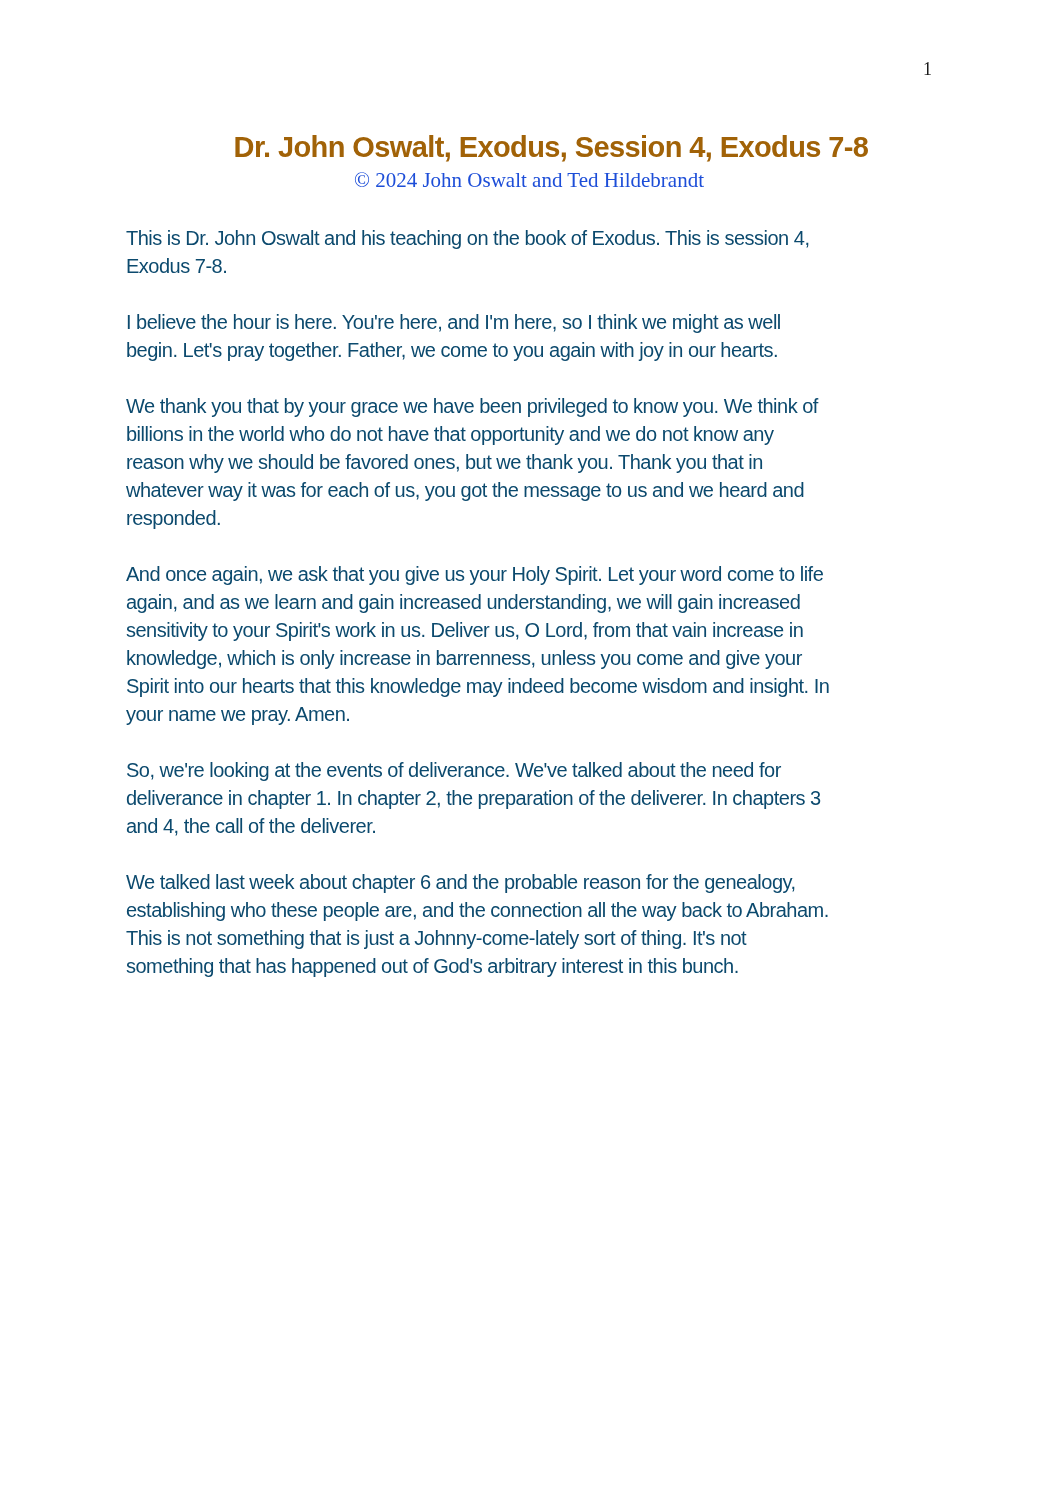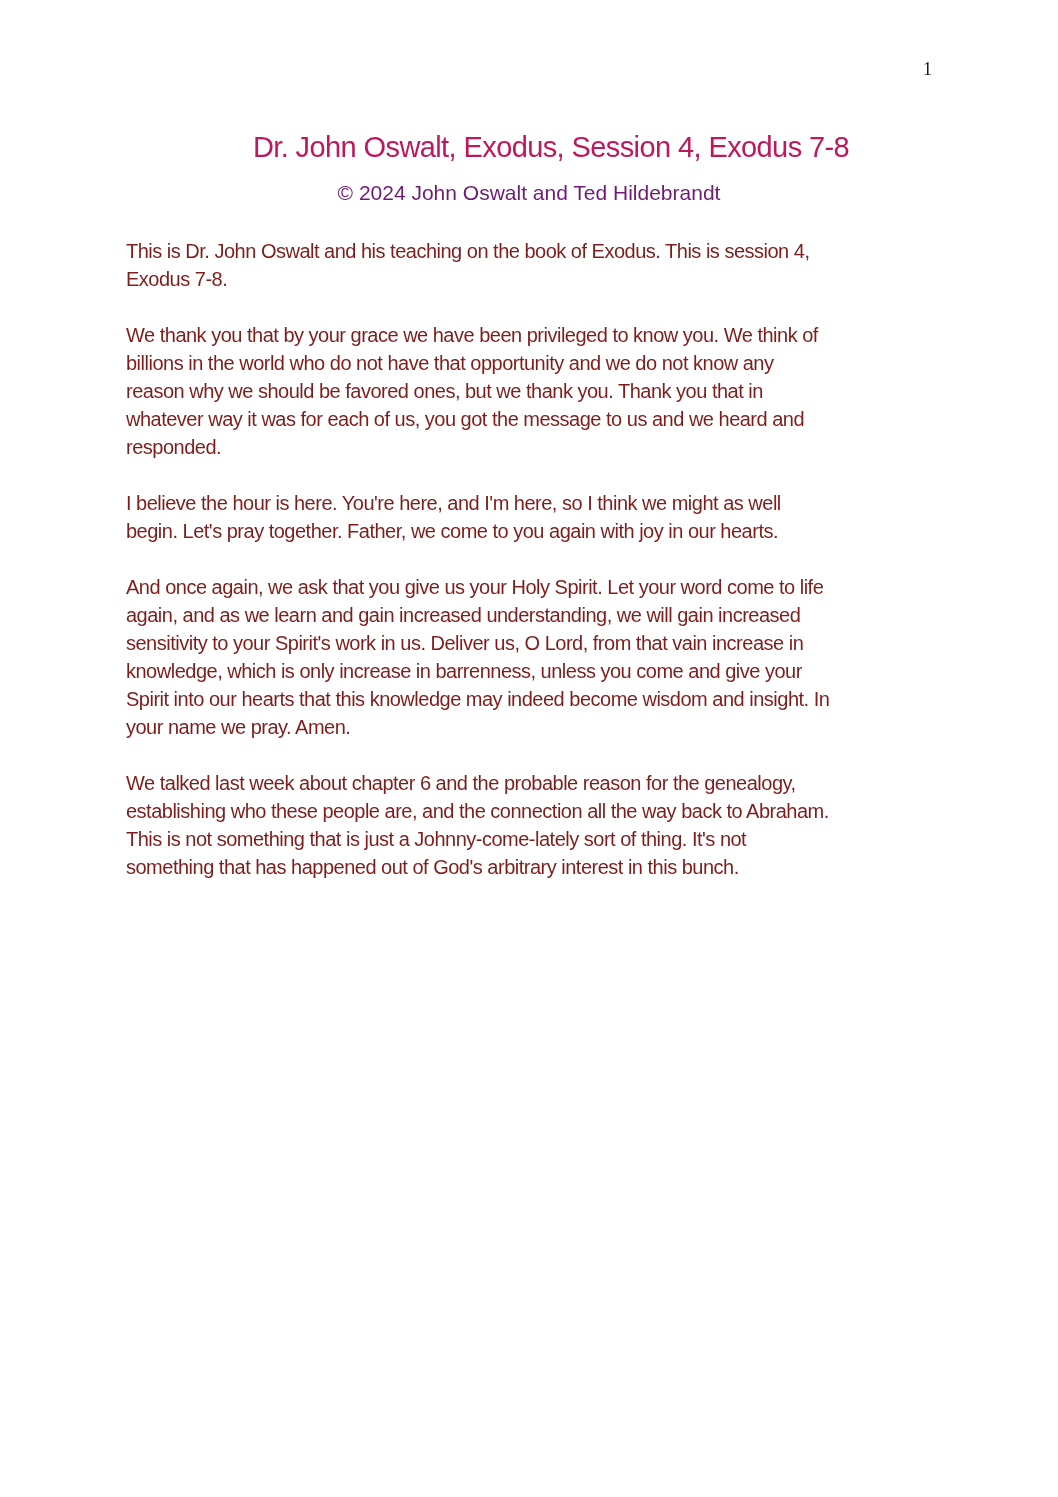--- a/index.html
+++ b/index.html
@@ -21,42 +21,42 @@
     font-size: 18px;
     line-height: 20px;
     color: #1a1a1a;
   }
   .header {
     padding-top: 129px;
     text-align: center;
   }
   .doc-title {
     font-family: "Liberation Sans", sans-serif;
-    font-weight: normal;
+    font-weight: bold;
     font-size: 29px;
     line-height: 36px;
     letter-spacing: -0.6px;
-    color: #be185d;
+    color: #a16207;
     padding-left: 44px;
   }
   .copyright-line {
-    margin-top: 15px;
-    font-family: Liberation Sans, sans-serif;
+    margin-top: 2px;
+    font-family: Liberation Serif, serif;
     font-size: 21px;
     line-height: 26px;
-    color: #701a75;
+    color: #1d4ed8;
   }
   .content {
     margin: 31px 120px 0 126px;
     width: 812px;
     font-family: "Liberation Sans", sans-serif;
     font-size: 20px;
     line-height: 28px;
     letter-spacing: -0.5px;
-    color: #7f1d1d;
+    color: #0c4a6e;
   }
   .content p {
     margin: 0 0 28px 0;
     white-space: pre-line;
   }
 </style>
 </head>
 <body>
 
 <div class="page">
@@ -64,32 +64,35 @@
   <div class="page-number">1</div>
 
   <div class="header">
     <div class="doc-title">Dr. John Oswalt, Exodus, Session 4, Exodus 7-8</div>
     <div class="copyright-line">© 2024 John Oswalt and Ted Hildebrandt</div>
   </div>
 
   <div class="content">
     <p>This is Dr. John Oswalt and his teaching on the book of Exodus. This is session 4,
 Exodus 7-8.</p>
+    <p>I believe the hour is here. You're here, and I'm here, so I think we might as well
+begin. Let's pray together. Father, we come to you again with joy in our hearts.</p>
     <p>We thank you that by your grace we have been privileged to know you. We think of
 billions in the world who do not have that opportunity and we do not know any
 reason why we should be favored ones, but we thank you. Thank you that in
 whatever way it was for each of us, you got the message to us and we heard and
 responded.</p>
-    <p>I believe the hour is here. You're here, and I'm here, so I think we might as well
-begin. Let's pray together. Father, we come to you again with joy in our hearts.</p>
     <p>And once again, we ask that you give us your Holy Spirit. Let your word come to life
 again, and as we learn and gain increased understanding, we will gain increased
 sensitivity to your Spirit's work in us. Deliver us, O Lord, from that vain increase in
 knowledge, which is only increase in barrenness, unless you come and give your
 Spirit into our hearts that this knowledge may indeed become wisdom and insight. In
 your name we pray. Amen.</p>
+    <p>So, we're looking at the events of deliverance. We've talked about the need for
+deliverance in chapter 1. In chapter 2, the preparation of the deliverer. In chapters 3
+and 4, the call of the deliverer.</p>
     <p>We talked last week about chapter 6 and the probable reason for the genealogy,
 establishing who these people are, and the connection all the way back to Abraham.
 This is not something that is just a Johnny-come-lately sort of thing. It's not
 something that has happened out of God's arbitrary interest in this bunch.</p>
   </div>
 
 </div>
 
 </body></html>

